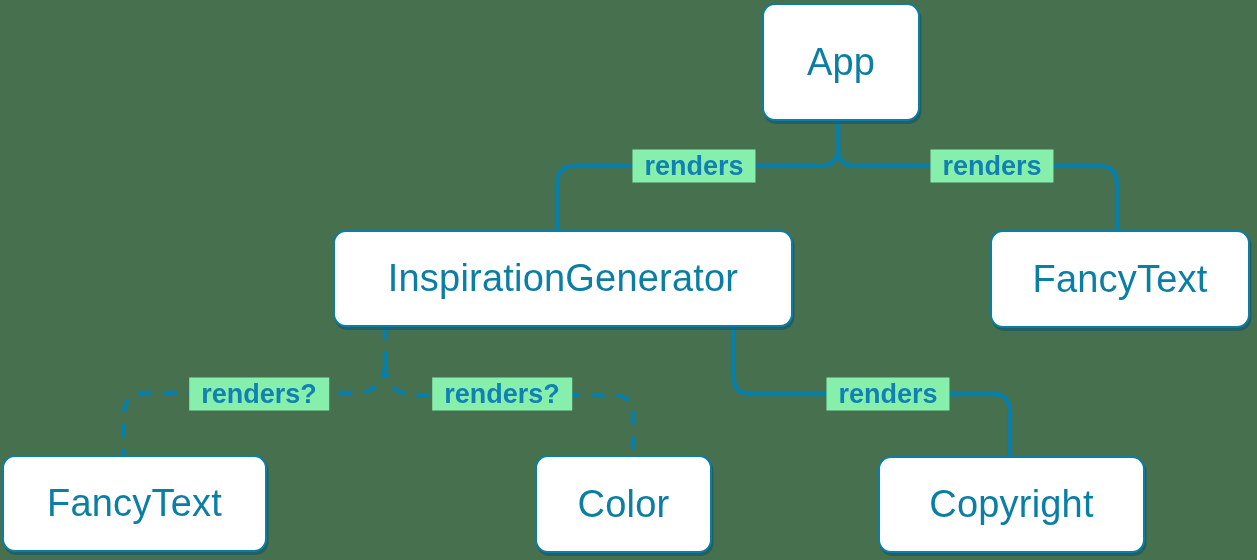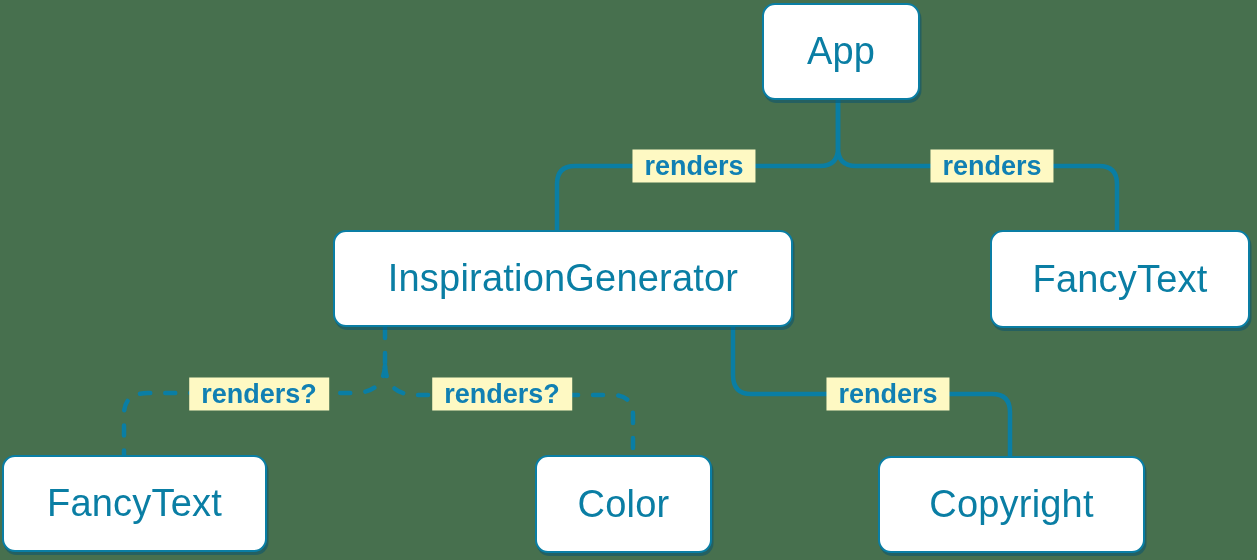--- a/index.html
+++ b/index.html
@@ -42,21 +42,21 @@
     color: #0A7EA4;
     font-size: 38px;
     font-weight: 500;
     letter-spacing: 0.2px;
     box-sizing: border-box;
     white-space: nowrap;
   }
   .edge-label {
     position: absolute;
     transform: translate(-50%, -50%);
-    background: #fef9c3;
+    background: #86efac;
     color: #1180B3;
     font-size: 27px;
     font-weight: 700;
     padding: 1px 12px;
     white-space: nowrap;
   }
 </style>
 </head>
 <body>
 
@@ -78,21 +78,21 @@
   <div class="edge-label" style="left:694px; top:166px">renders</div>
 
   <div class="edge-label" style="left:992px; top:166px">renders</div>
 
   <div class="edge-label" style="left:259px; top:394px">renders?</div>
 
   <div class="edge-label" style="left:502px; top:394px">renders?</div>
 
   <div class="edge-label" style="left:888px; top:394px">renders</div>
 
-  <div class="node" style="left:762px; top:3px; width:158px; height:97px">App</div>
+  <div class="node" style="left:762px; top:3px; width:158px; height:118px">App</div>
 
   <div class="node" style="left:333px; top:230px; width:460px; height:97px">InspirationGenerator</div>
 
   <div class="node" style="left:990px; top:230px; width:260px; height:98px">FancyText</div>
 
   <div class="node" style="left:2px; top:455px; width:265px; height:97px">FancyText</div>
 
   <div class="node" style="left:535px; top:455px; width:177px; height:98px">Color</div>
 
   <div class="node" style="left:878px; top:456px; width:267px; height:97px">Copyright</div>

